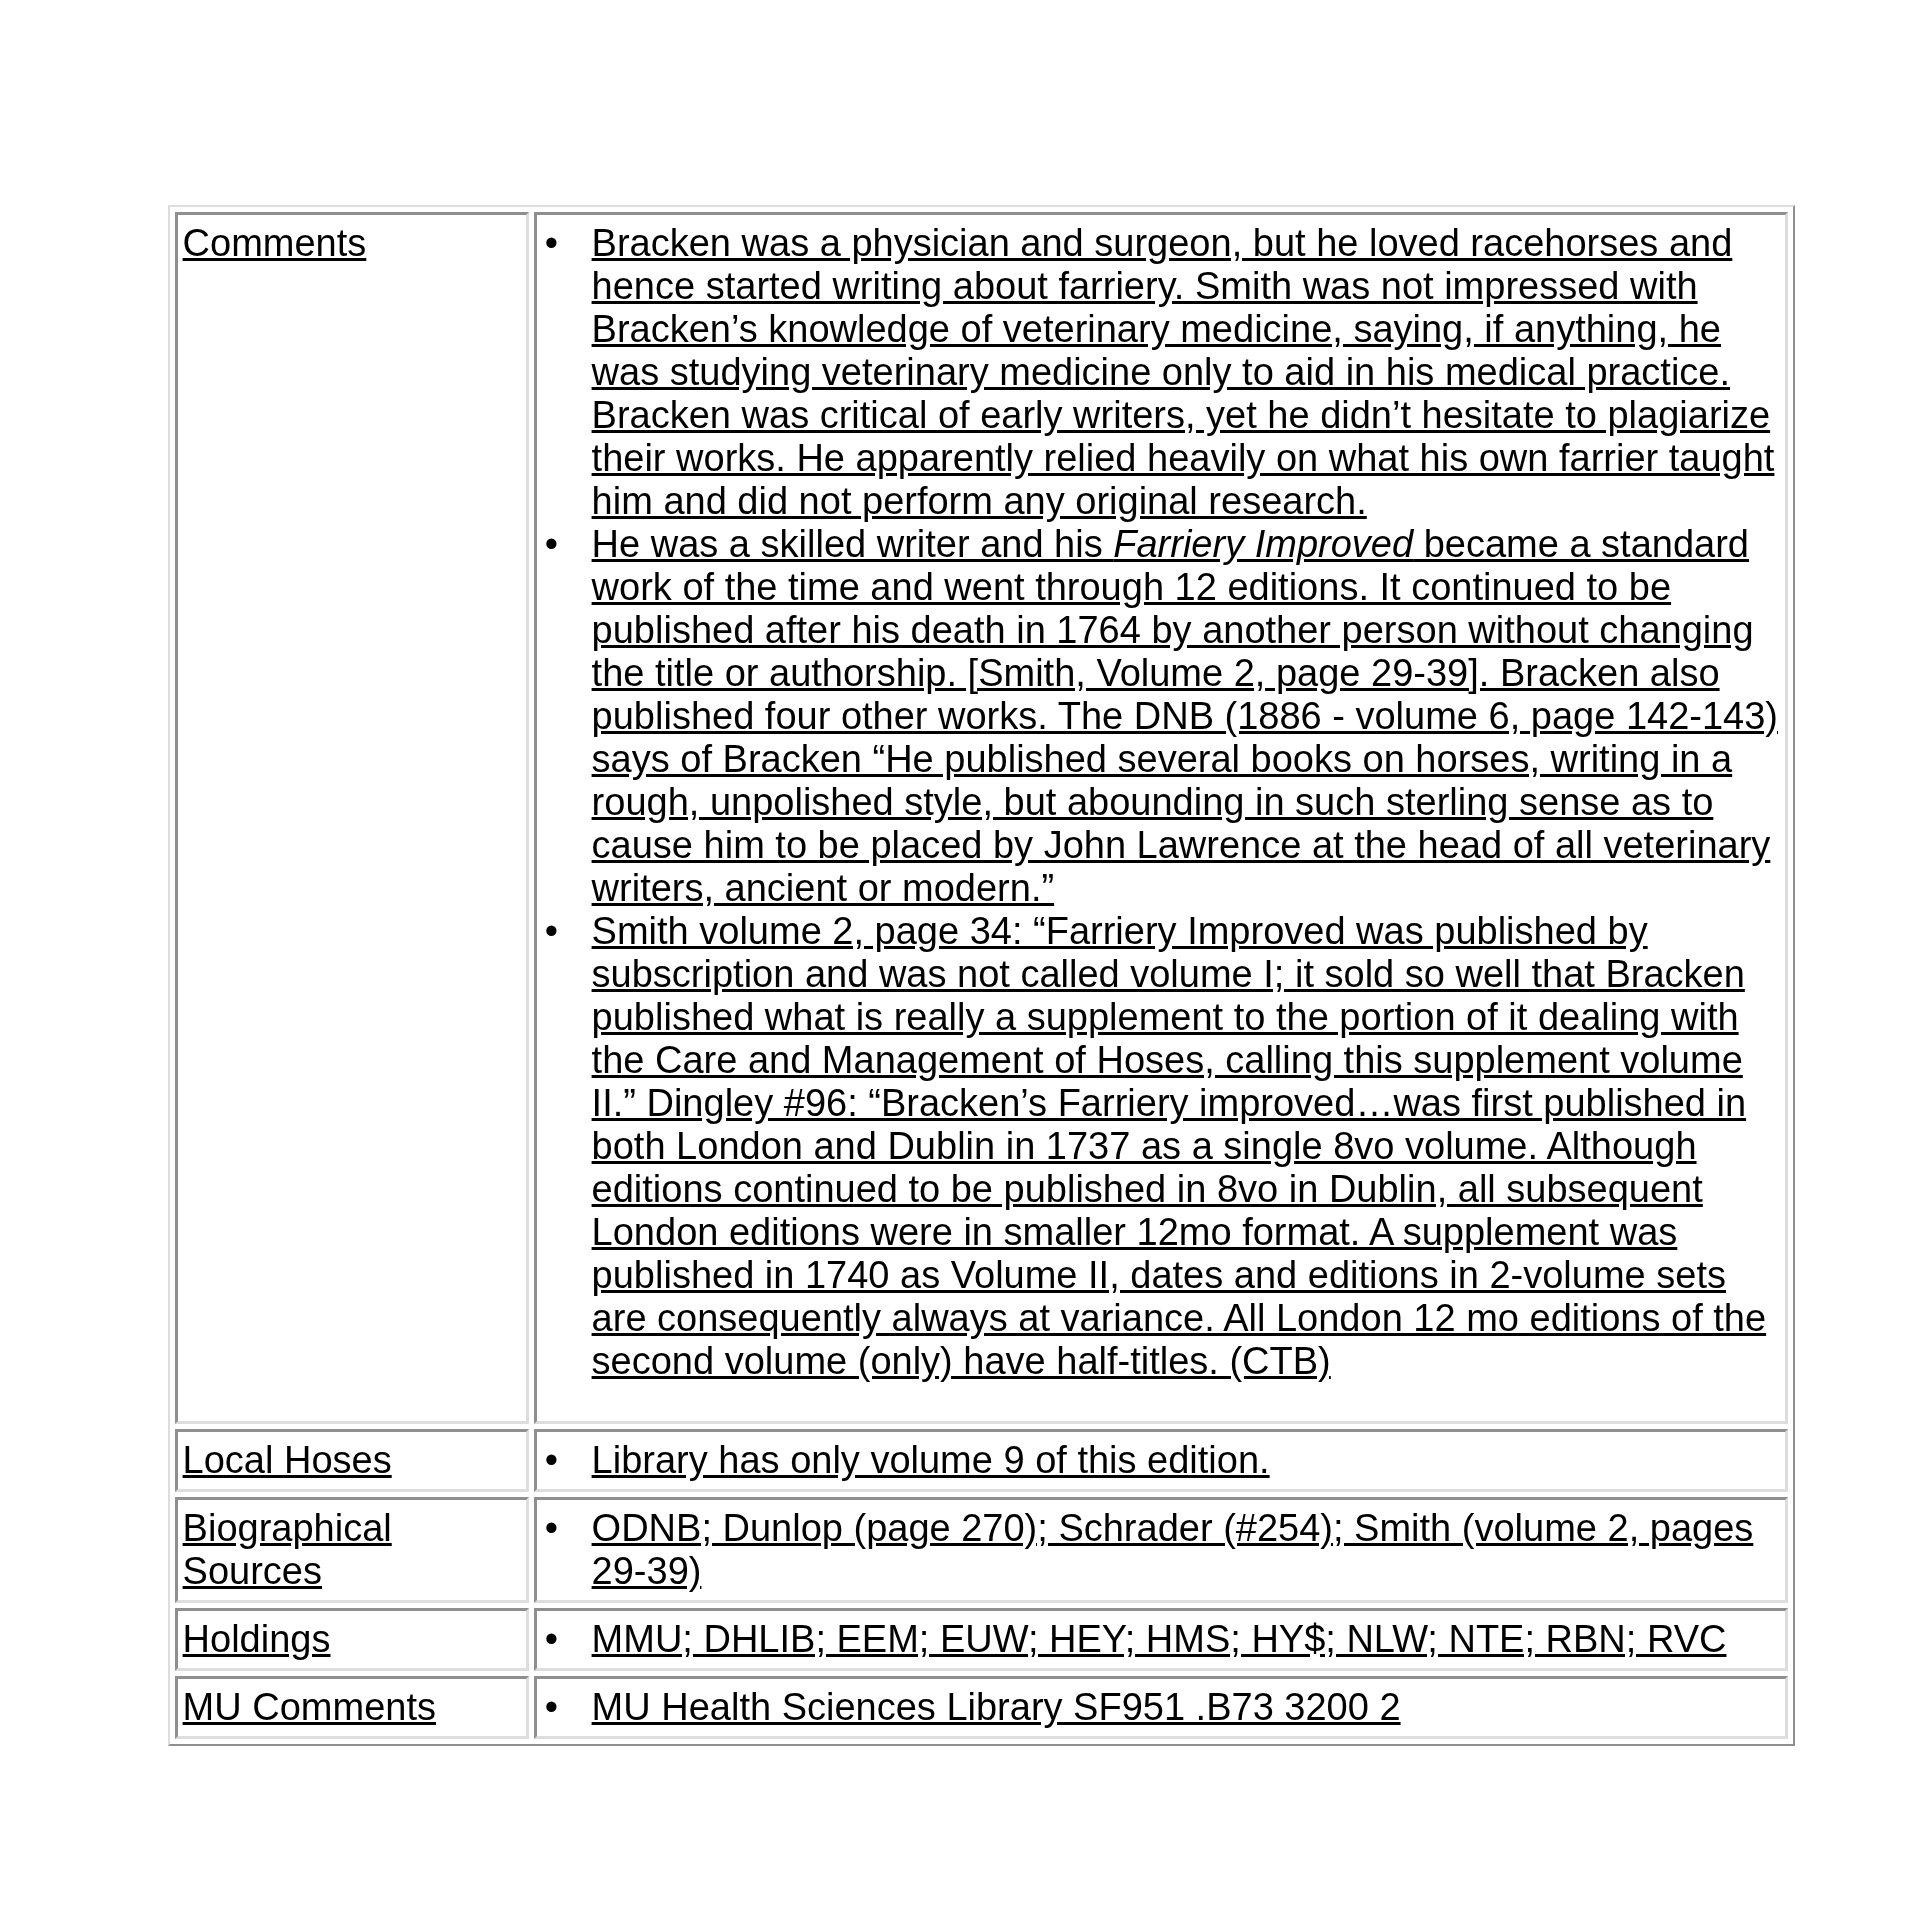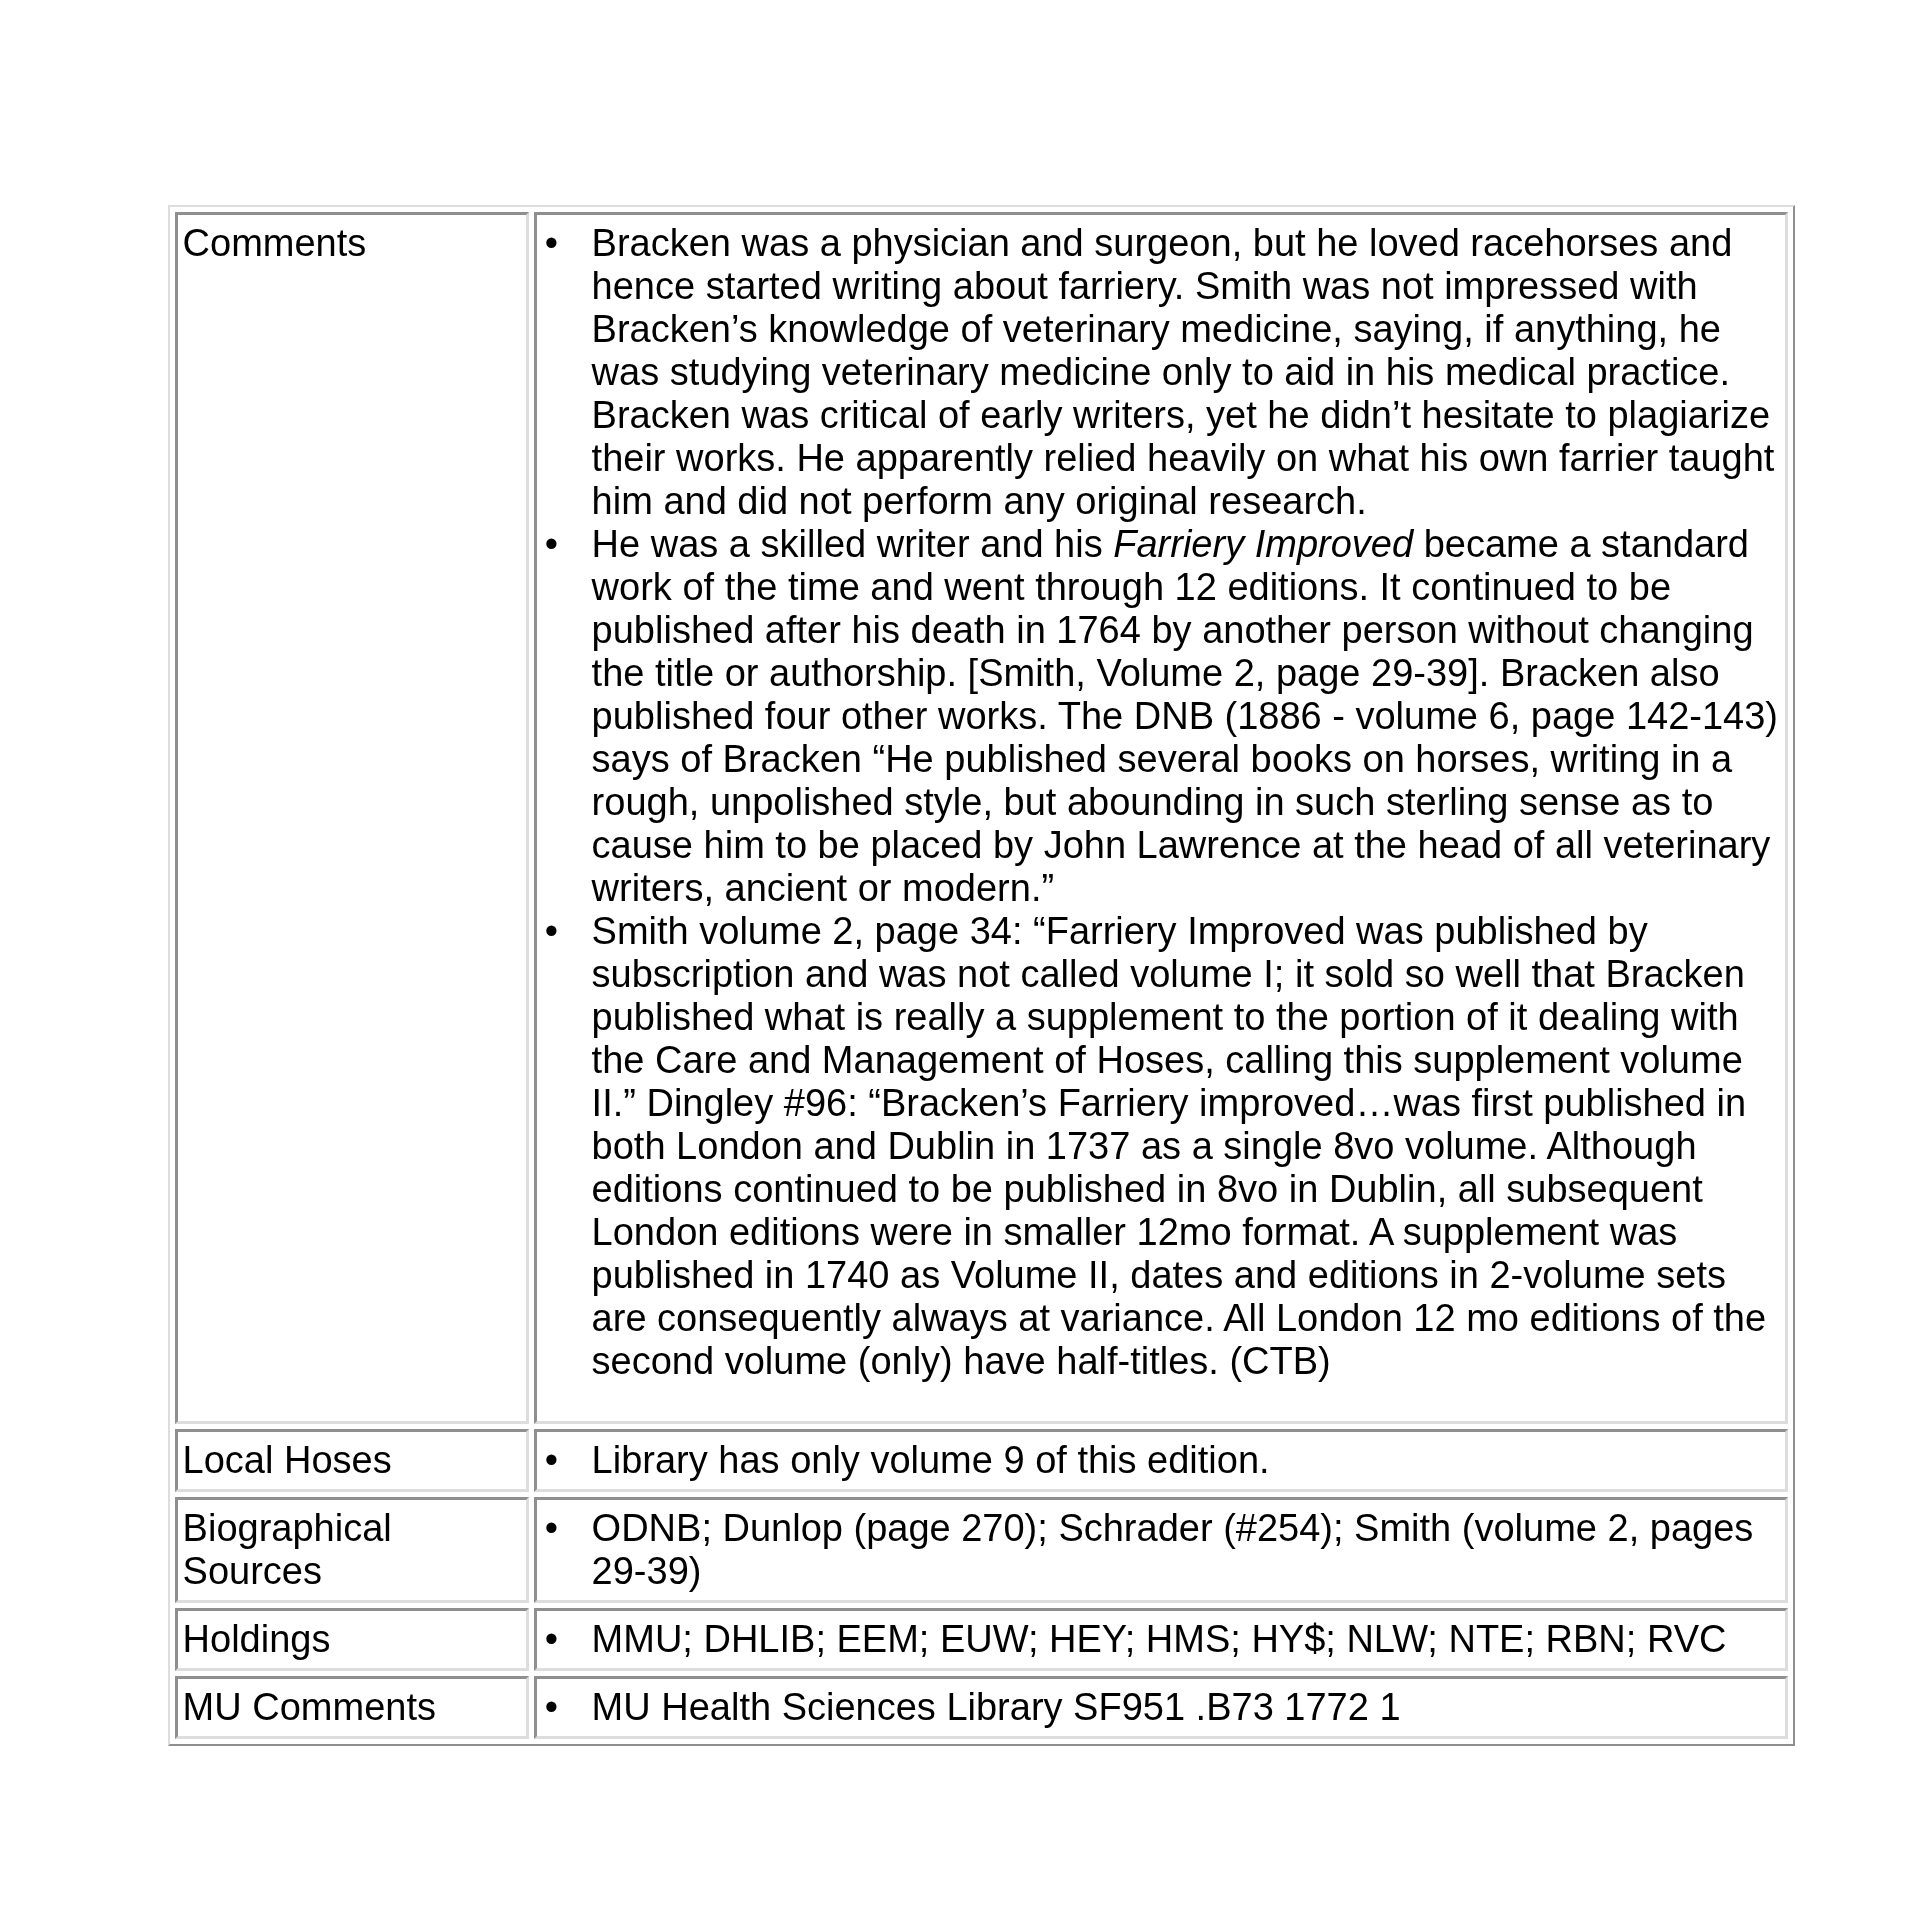--- a/index.html
+++ b/index.html
@@ -39,20 +39,21 @@
     vertical-align:top;
     background:var(--bg);
     border-top:3.1px solid var(--border-dark);
     border-left:3.1px solid var(--border-dark);
     border-bottom:3.1px solid var(--border-light);
     border-right:3.1px solid var(--border-light);
     padding:7px 4.6px;
     font-size:38px;
     line-height:43px;
     color:var(--text);
+    text-decoration:underline;
   }
   tr.r0 td{height:1212px;}   
   tr.r3 td{height:98px;}    
   .label{display:block;}
   ul.bullets{
     margin:0;
     padding:0;
     list-style:none;
   }
   ul.bullets li{
@@ -119,20 +120,20 @@
               <li><span class="dot">•</span><span>MMU; DHLIB; EEM; EUW; HEY; HMS; HY$; NLW; NTE; RBN; RVC</span></li>
             </ul>
           </td>
         </tr>
         <tr class="r5">
           <td>
             <span class="label">MU Comments</span>
           </td>
           <td>
             <ul class="bullets">
-              <li><span class="dot">•</span><span>MU Health Sciences Library SF951 .B73 1772 1</span></li>
+              <li><span class="dot">•</span><span>MU Health Sciences Library SF951 .B73 3200 2</span></li>
             </ul>
           </td>
         </tr>
       </tbody>
   </table>
 </div>
 
 
 </body></html>

